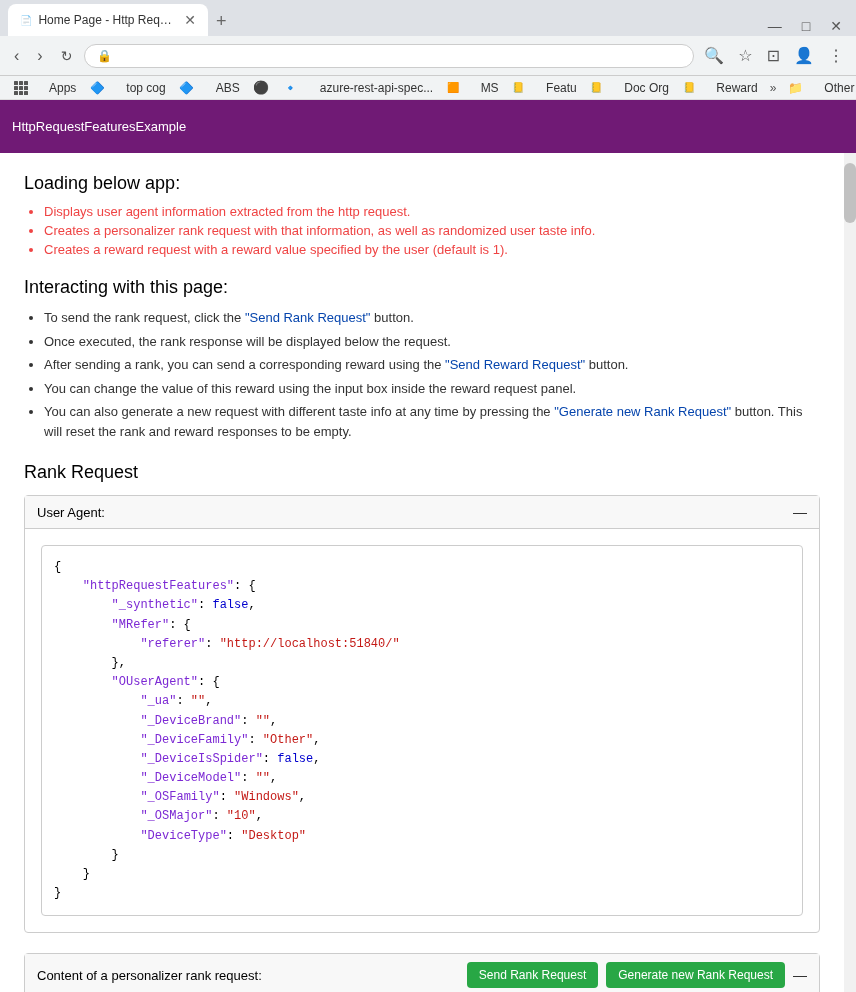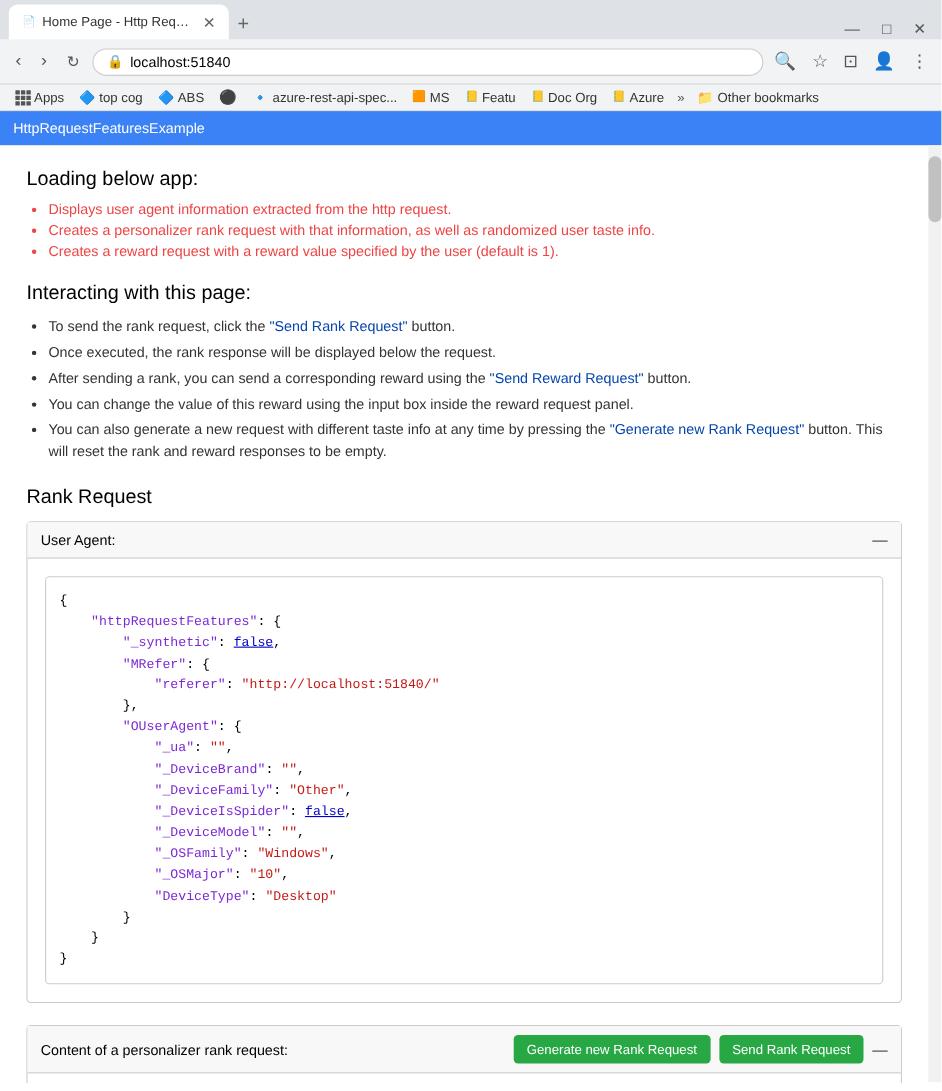--- a/index.html
+++ b/index.html
@@ -61,31 +61,31 @@
       display: flex;
       align-items: center;
       padding: 2px 8px;
       gap: 2px;
       border-bottom: 1px solid #ddd;
       font-size: 12px;
       flex-wrap: nowrap;
       overflow: hidden;
     }
     .bookmark-item {
-      display: flex; gap: 3px;
+      display: flex; align-items: center; gap: 21px;
       padding: 2px 6px; border-radius: 4px; cursor: pointer; white-space: nowrap;
       color: #333;
     }
     .more-bookmarks { padding: 2px 4px; border-radius: 4px; cursor: pointer; color: #555; font-size: 12px; }
 
     
     .page-title-bar {
-      background: #3b82f6;
+      background: #701a75;
       color: #fff;
-      padding: 8px 12px;
+      padding: 19px 12px;
       font-size: 13px;
     }
 
     
     .page-container {
       display: flex;
       height: calc(992px - 36px - 44px - 28px - 32px);
       overflow: hidden;
     }
     .page-content {
@@ -132,21 +132,21 @@
       padding: 12px;
       font-family: 'Courier New', monospace;
       font-size: 12px;
       line-height: 1.6;
       background: #fff;
     }
 
     .json-brace { color: #000; }
     .json-key { color: #7c29d4; }
     .json-string { color: #c41a16; }
-    .json-bool { color: #0000cd; text-decoration: underline; }
+    .json-bool { color: #0000cd; }
 
     .btn-green {
       background: #28a745;
       color: #fff;
       border: none;
       border-radius: 4px;
       padding: 6px 12px;
       font-size: 12px;
       cursor: pointer;
       white-space: nowrap;
@@ -186,21 +186,20 @@
     <button class="win-btn">✕</button>
   </div>
 </div>
 
 <div class="browser-toolbar">
   <button class="nav-btn">‹</button>
   <button class="nav-btn">›</button>
   <button class="nav-btn refresh-btn">↻</button>
   <div class="address-bar">
     <span class="lock-icon">🔒</span>
-    <input class="address-input" readonly="" value="localhost:51840" style="">
   </div>
   <div class="toolbar-icons">
     <button class="toolbar-icon-btn">🔍</button>
     <button class="toolbar-icon-btn">☆</button>
     <button class="toolbar-icon-btn">⊡</button>
     <button class="toolbar-icon-btn">👤</button>
     <button class="toolbar-icon-btn">⋮</button>
   </div>
 </div>
 
@@ -241,21 +240,21 @@
   <div class="bookmark-item">
     <span style="color:#e6a000;font-size:10px;">📒</span>
     <span>Featu</span>
   </div>
   <div class="bookmark-item">
     <span style="color:#e6a000;font-size:10px;">📒</span>
     <span>Doc Org</span>
   </div>
   <div class="bookmark-item">
     <span style="color:#e6a000;font-size:10px;">📒</span>
-    <span>Azure</span>
+    <span>Reward</span>
   </div>
   <div class="more-bookmarks">»</div>
   <div class="bookmark-item">
     <span>📁</span>
     <span>Other bookmarks</span>
   </div>
 </div>
 
 <div class="page-title-bar">
   <span>HttpRequestFeaturesExample</span>
@@ -312,22 +311,22 @@
           &nbsp;&nbsp;&nbsp;&nbsp;}<br>
           <span class="json-brace">}</span>
         </div>
       </div>
     </div>
 
     <div class="card">
       <div class="card-header">
         <span>Content of a personalizer rank request:</span>
         <div class="card-header-actions">
+          <button class="btn-green">Send Rank Request</button>
           <button class="btn-green">Generate new Rank Request</button>
-          <button class="btn-green">Send Rank Request</button>
           <span class="card-minimize">—</span>
         </div>
       </div>
       <div class="card-body">
         
       </div>
     </div>
 
   </div>
 

